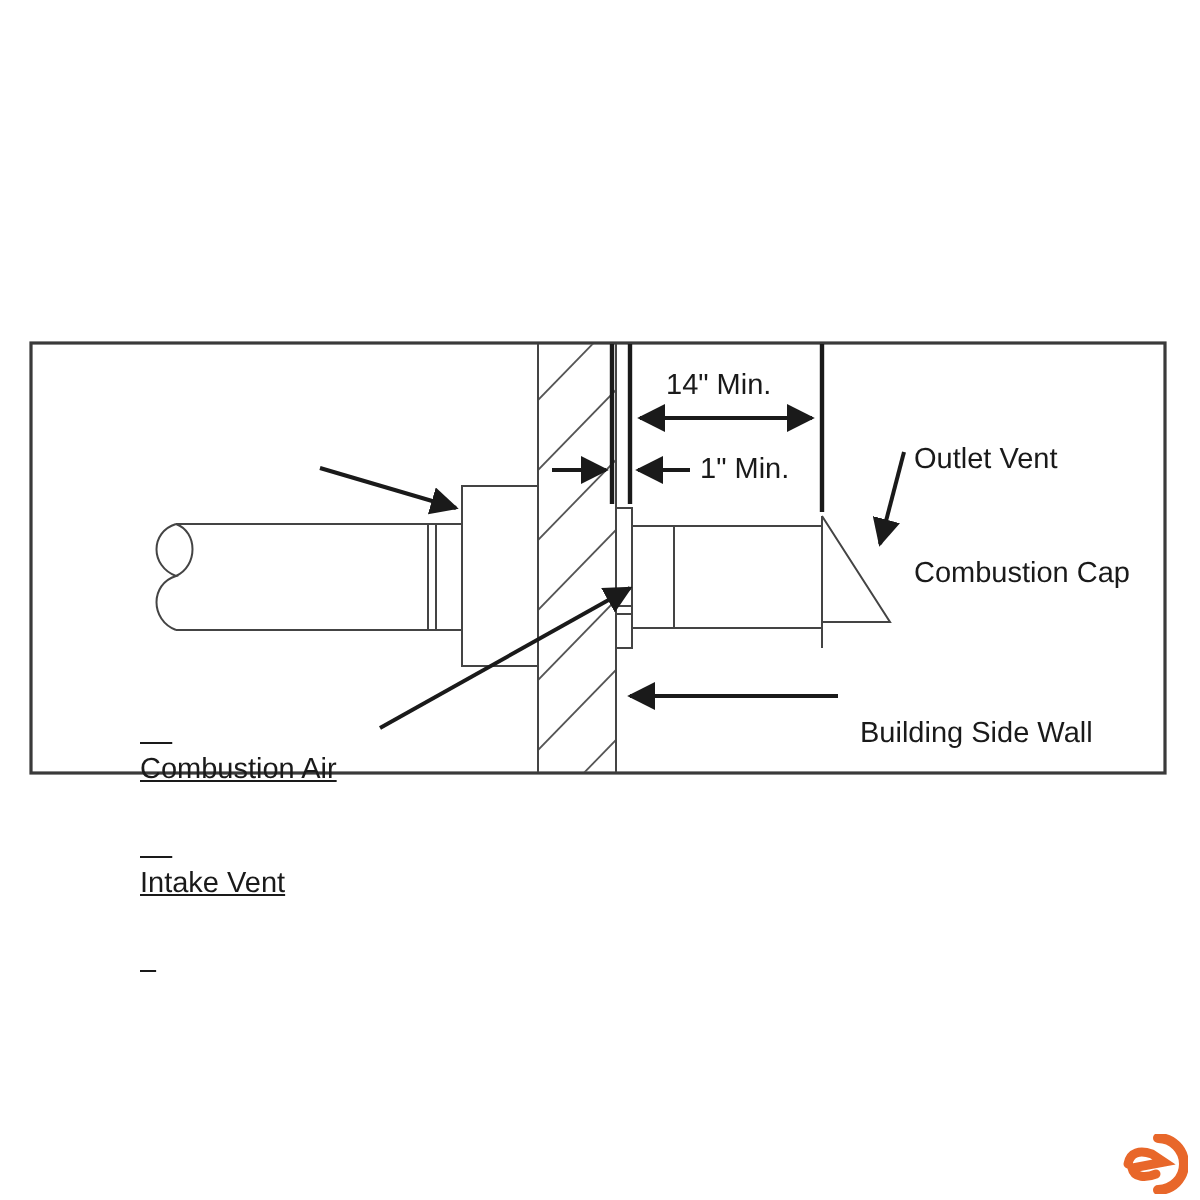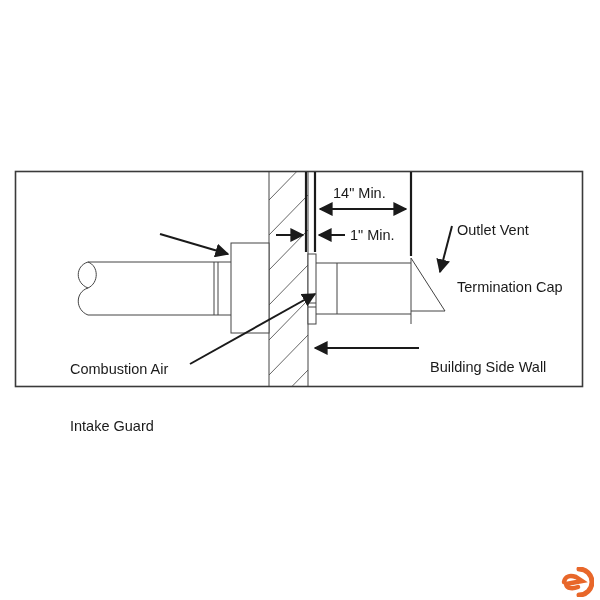--- a/index.html
+++ b/index.html
@@ -85,28 +85,28 @@
       <line x1="190" y1="364" x2="315" y2="294" marker-end="url(#ah)"></line>
       <line x1="419" y1="348" x2="315" y2="348" marker-end="url(#ah)"></line>
       <line x1="452" y1="226" x2="440" y2="272" marker-end="url(#ah)"></line>
     </g>
   </svg>
 
   
   <div class="label" style="left:109px; top:189px;">
   </div>
 
-  <div class="label" style="left:70px; top:322px;">
+  <div class="label" style="left:70px; top:338px;text-decoration:underline;">
     <div>Combustion Air</div>
-    <div>Intake Guard</div>
+    <div>Intake Vent</div>
   </div>
 
   <div class="label" style="left:433px; top:183px;margin-left:24px;">
     <div>Outlet Vent</div>
-    <div>Termination Cap</div>
+    <div>Combustion Cap</div>
   </div>
 
   <div class="label" style="left:430px; top:358px;">Building Side Wall</div>
 
   <div class="label" style="left:333px; top:184px;">14" Min.</div>
 
   <div class="label" style="left:350px; top:226px;">1" Min.</div>
 
   
   <svg class="logo" viewBox="0 0 34 30">

